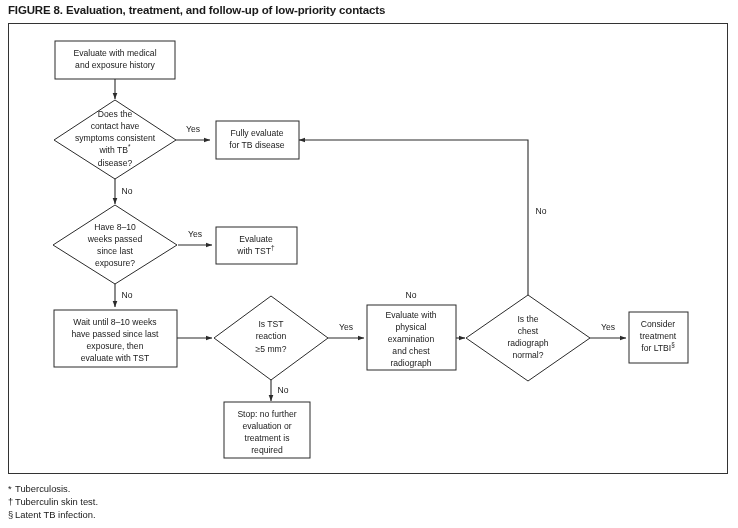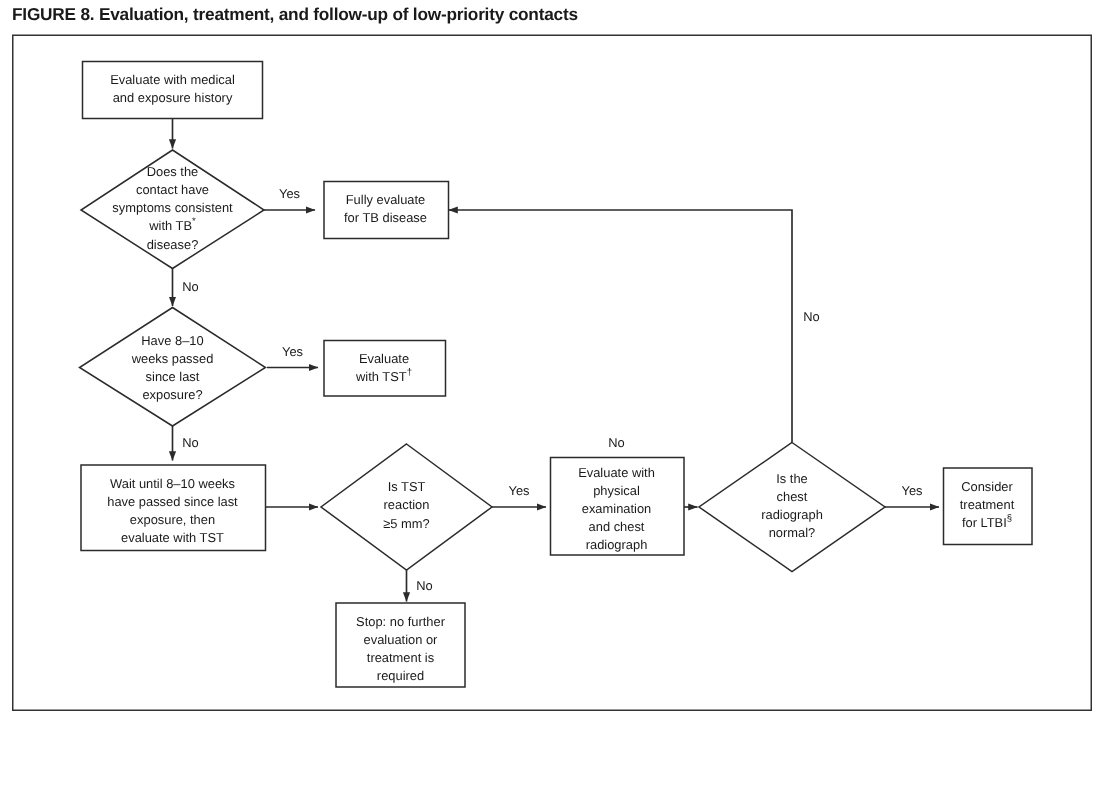--- a/index.html
+++ b/index.html
@@ -221,14 +221,25 @@
     </g>
 
     <g>
       <rect class="node-shape" x="629" y="312" width="59" height="51"></rect>
       <text class="node-text" x="658" y="325">Consider</text>
       <text class="node-text" x="658" y="337">treatment</text>
       <text class="node-text" x="658" y="349"><tspan>for LTBI</tspan><tspan class="sup">§</tspan></text>
     </g>
   </svg>
 
+  <div class="footnotes">
+    <div class="footnote-row">
+      <span class="fn-mark">*</span><span>Tuberculosis.</span>
+    </div>
+    <div class="footnote-row">
+      <span class="fn-mark">†</span><span>Tuberculin skin test.</span>
+    </div>
+    <div class="footnote-row">
+      <span class="fn-mark">§</span><span>Latent TB infection.</span>
+    </div>
+  </div>
 
 </div>
 
 </body></html>

